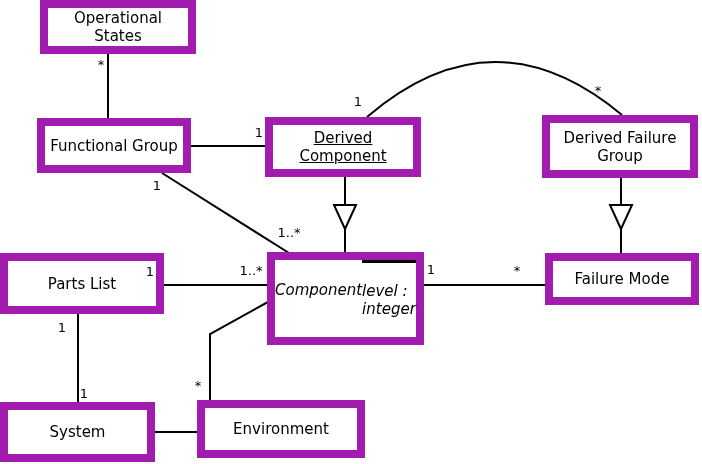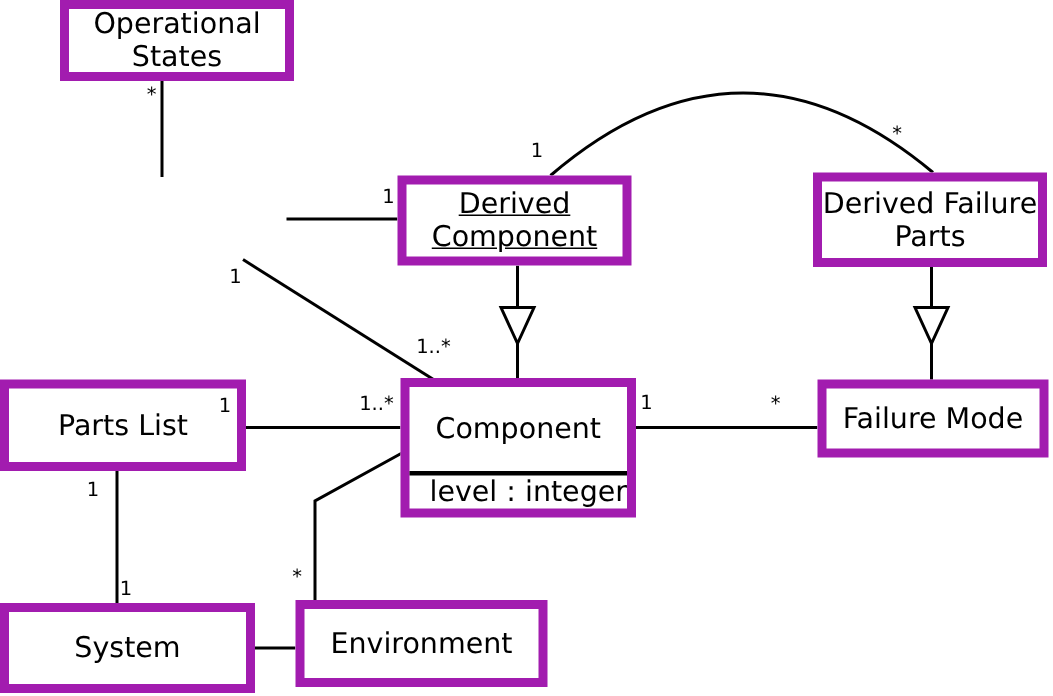--- a/index.html
+++ b/index.html
@@ -13,34 +13,34 @@
     overflow: hidden;
   }
   #wires {
     position: absolute;
     left: 0; top: 0;
     width: 702px; height: 464px;
   }
   .uml-class {
     position: absolute;
     box-sizing: border-box;
-    border: 6px solid #a21caf;
+    border: 8px solid #a21caf;
     background: #ffffff;
     display: flex;
     align-items: center;
     justify-content: center;
-    font-size: 19px;
+    font-size: 15px;
     text-align: center;
     z-index: 2;
   }
   .uml-class.two-comp {
-    flex-direction: column;
     align-items: stretch;
     justify-content: flex-start;
     padding: 0;
+    font-style: italic;
   }
   .comp-name {
     height: 60px;
     display: flex;
     align-items: center;
     justify-content: center;
   }
   .comp-attrs {
     border-top: 3px solid #000000;
     flex: 1;
@@ -58,21 +58,21 @@
     background: transparent;
   }
   
   #cls-operational-states { left: 40px;  top: 0px;   width: 156px; height: 54px; }
   #cls-functional-group   { left: 37px;  top: 118px; width: 154px; height: 55px; }
   #cls-derived-component  { left: 265px; top: 117px; width: 156px; height: 60px; text-decoration: underline; }
   #cls-derived-failure-mode { left: 542px; top: 115px; width: 156px; height: 63px; }
   #cls-parts-list         { left: 0px;   top: 253px; width: 164px; height: 61px; }
   #cls-component          { left: 267px; top: 252px; width: 157px; height: 93px; }
   #cls-failure-mode       { left: 545px; top: 253px; width: 154px; height: 52px; }
-  #cls-system             { left: 0px;   top: 402px; width: 170px; height: 60px; }
+  #cls-system             { left: 0px;   top: 402px; width: 155px; height: 60px; }
   #cls-environment        { left: 197px; top: 400px; width: 168px; height: 58px; }
   
   #m0  { left: 101px; top: 64px; }
   #m1  { left: 259px; top: 132px; }
   #m2  { left: 157px; top: 185px; }
   #m3  { left: 358px; top: 101px; }
   #m4  { left: 598px; top: 90px; }
   #m5  { left: 289px; top: 232px; }
   #m6  { left: 251px; top: 270px; }
   #m7  { left: 150px; top: 271px; }
@@ -104,27 +104,30 @@
       <path d="M210 400 L210 334 L268 302"></path>
       <polygon points="334,205 356,205 345,229" fill="#ffffff"></polygon>
       <polygon points="610,205 632,205 621,229" fill="#ffffff"></polygon>
     </g>
   </svg>
 
   <div class="uml-class" id="cls-operational-states">
     <span>Operational States</span>
   </div>
 
+  <div class="uml-class" id="cls-functional-group">
+    <span>Functional Group</span>
+  </div>
 
   <div class="uml-class" id="cls-derived-component">
     <span>Derived Component</span>
   </div>
 
   <div class="uml-class" id="cls-derived-failure-mode">
-    <span>Derived Failure Parts</span>
+    <span>Derived Failure Group</span>
   </div>
 
   <div class="uml-class" id="cls-parts-list">
     <span>Parts List</span>
   </div>
 
   <div class="uml-class two-comp" id="cls-component">
     <div class="comp-name">
       <span>Component</span>
     </div>

